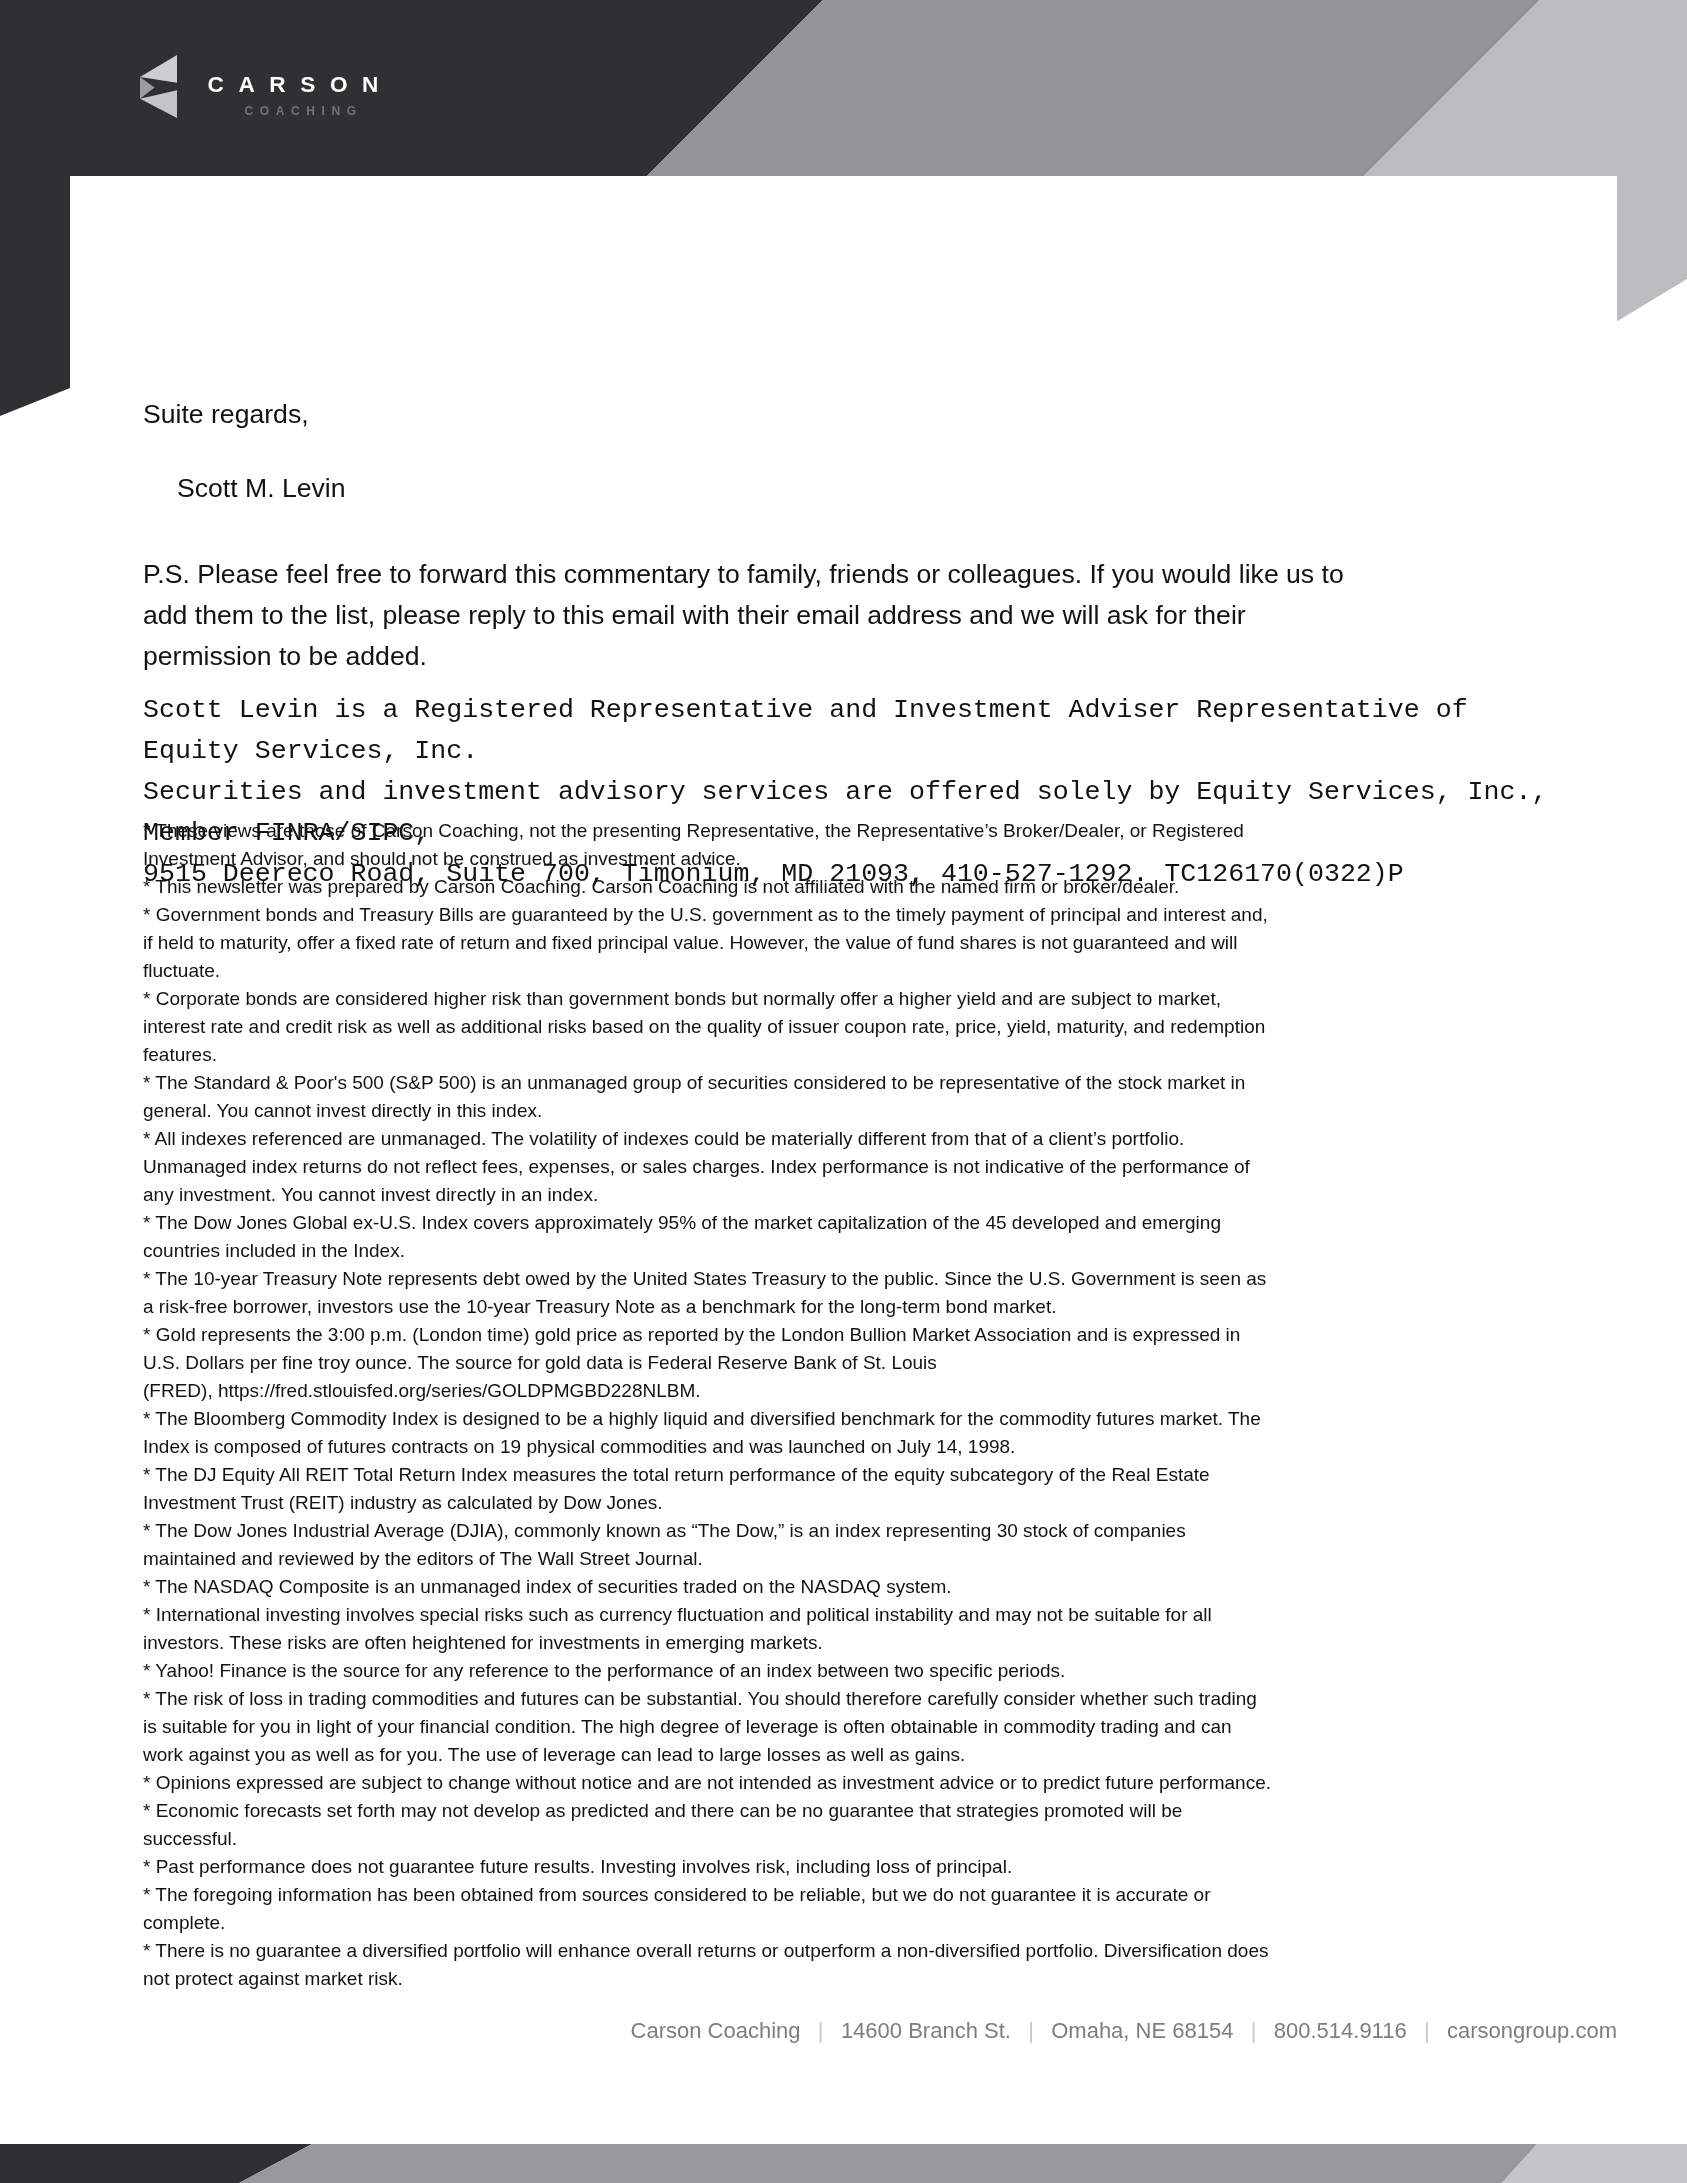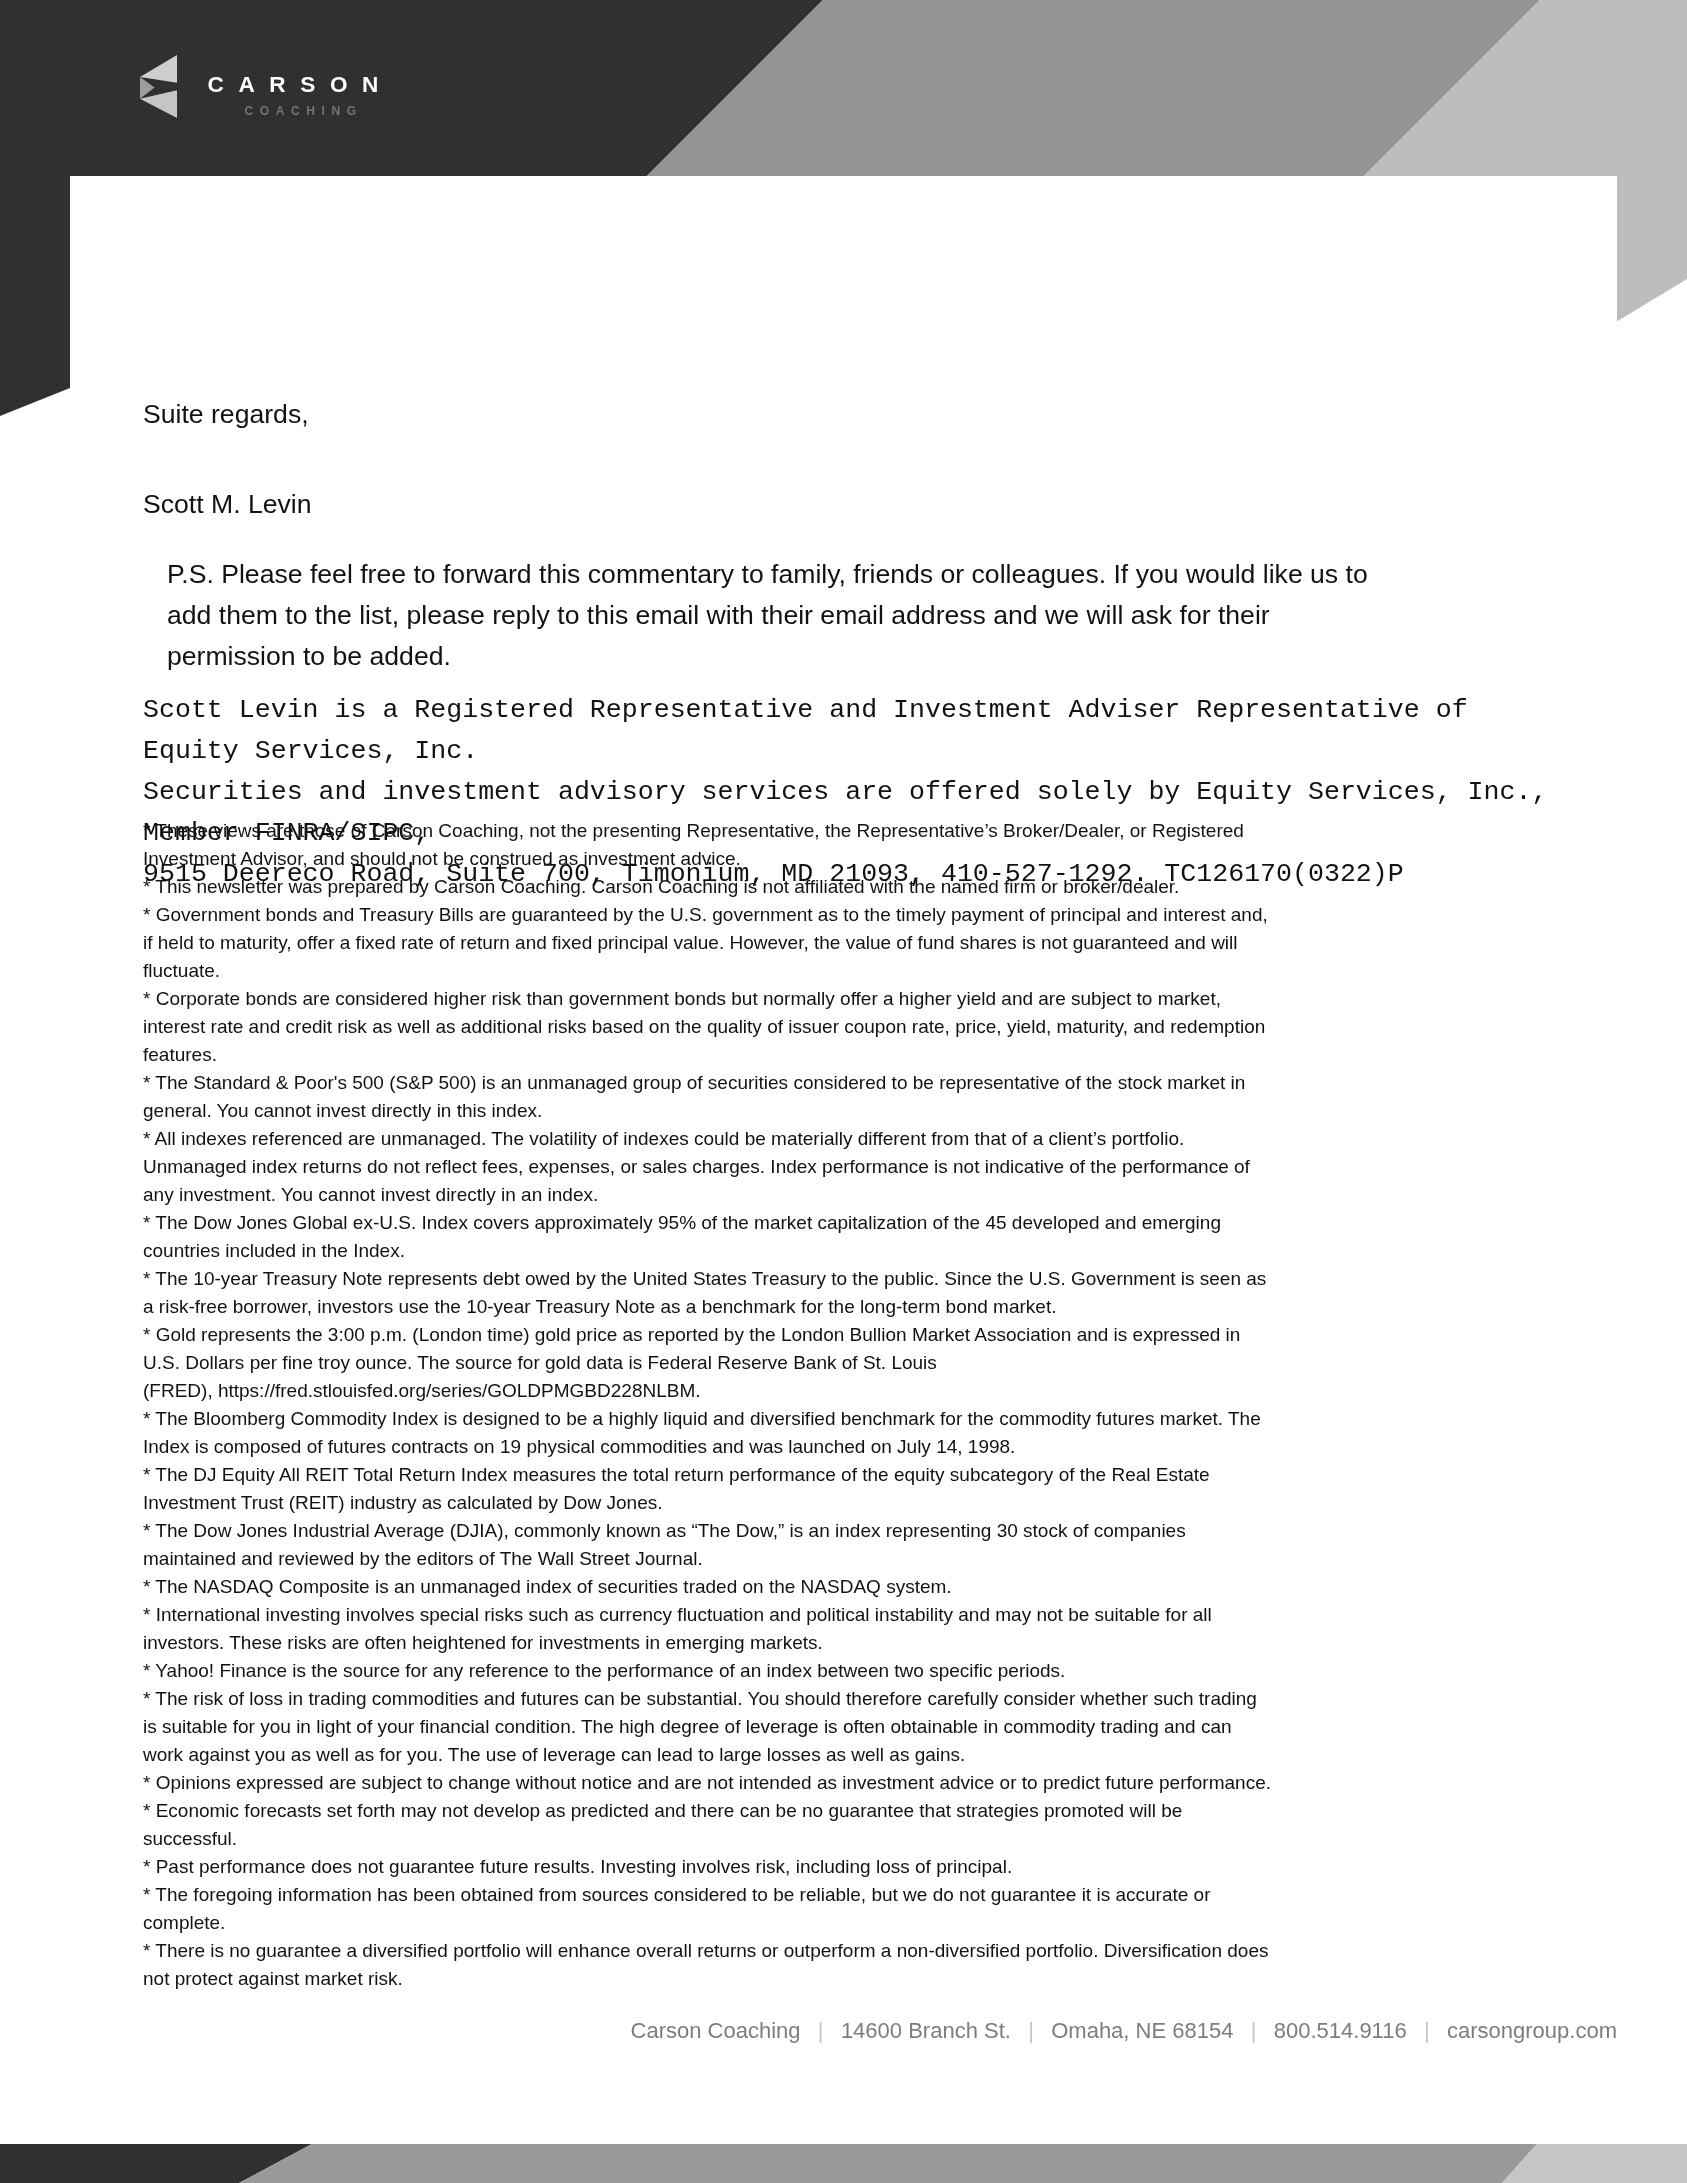--- a/index.html
+++ b/index.html
@@ -37,22 +37,22 @@
   .logo-sub{
     color:#737373;font-size:12px;font-weight:bold;letter-spacing:6.6px;
     line-height:12px;margin-top:9.3px;margin-left:37px;white-space:nowrap;
   }
   
   .tx{position:absolute;left:73px;width:1434px;color:#121212;white-space:pre-line;}
   .body-tx{font-size:26.6px;line-height:41px;}
   .quote{top:56px;}
   .attribution{top:139px;width:1404px;text-align:right;font-style:italic;}
   .closing{top:218px;}
-  .signature{top:308px;}
-  .ps{top:378px;margin-left:24px;}
+  .signature{top:292px;margin-left:34px;}
+  .ps{top:378px;}
   .disclosure{top:514px;font-family:Liberation Mono, monospace;}
   .disclaimers{top:641px;font-size:19px;line-height:28px;}
   
   .footer{
     position:absolute;left:0;top:1842px;width:1547px;text-align:right;
     font-size:22px;color:#7b7d80;white-space:nowrap;
   }
   .footer-sep{color:#c6c7c9;margin:0 17.3px;font-weight:300;}
   
   .bar{position:absolute;left:0;top:2144px;width:1687px;height:39px;}

